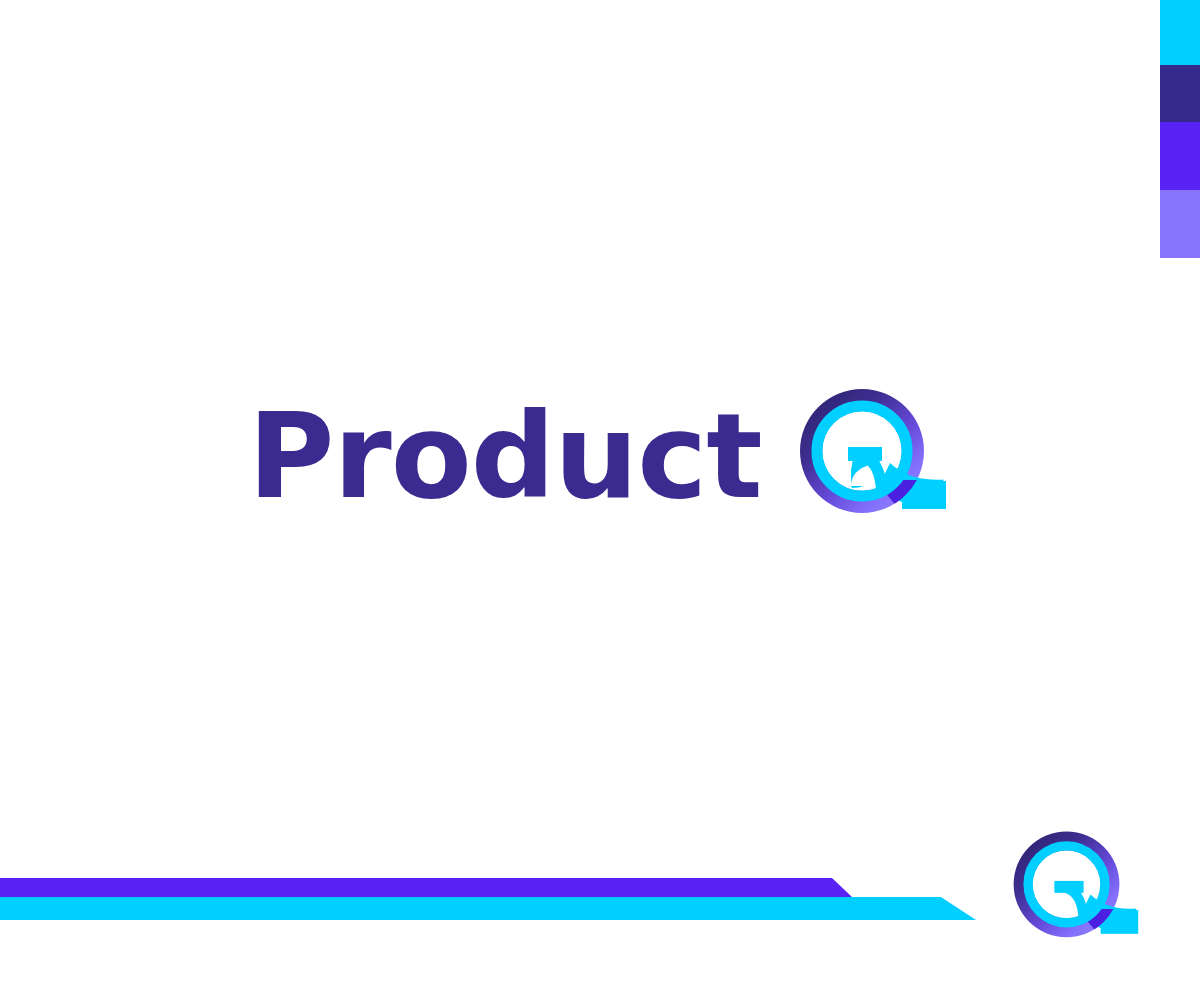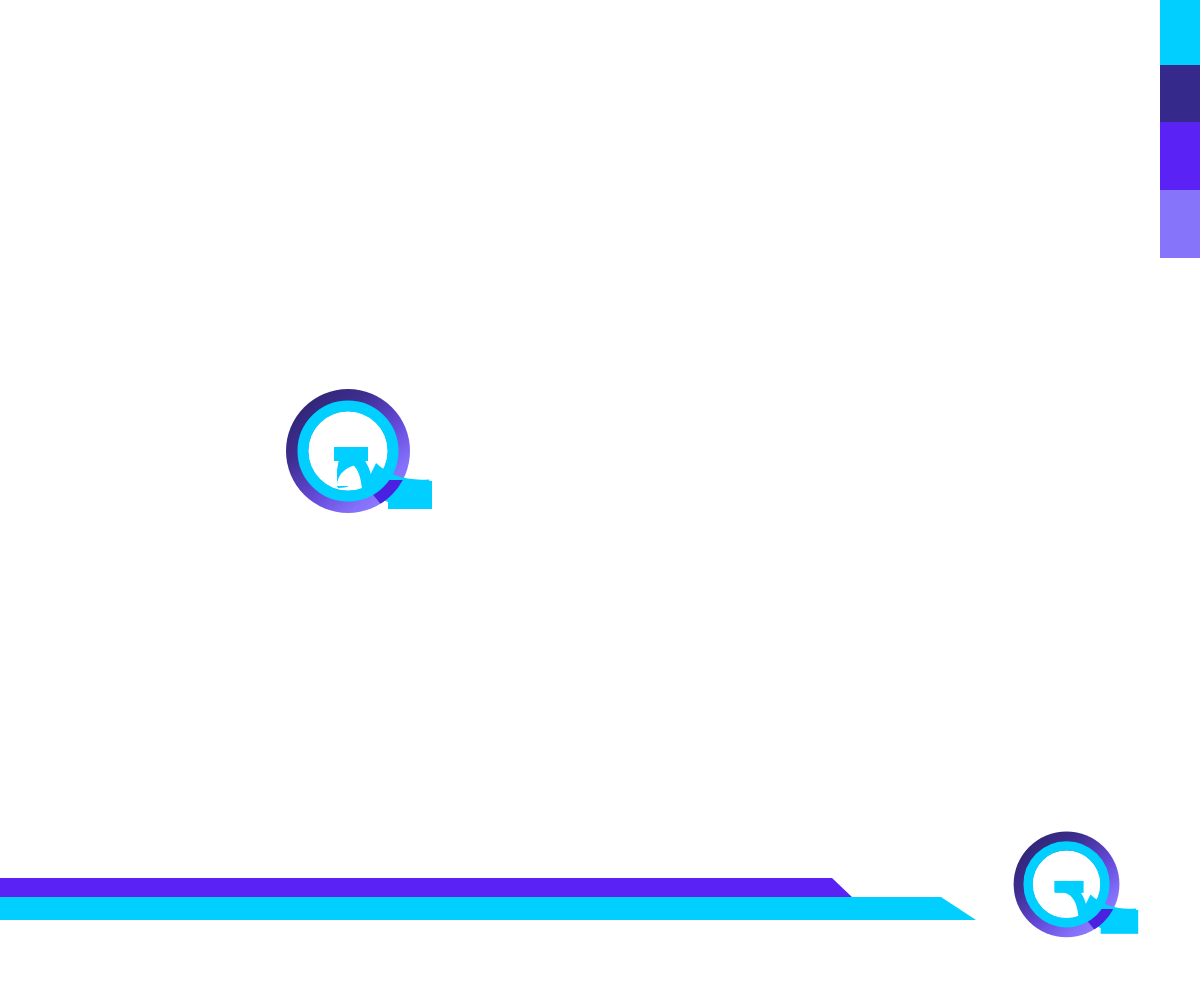--- a/index.html
+++ b/index.html
@@ -97,20 +97,21 @@
 
   <div class="swatch-bar">
     <div class="swatch swatch-0" style="background:#00CFFF;"></div>
     <div class="swatch swatch-1" style="background:#352A8C;"></div>
     <div class="swatch swatch-2" style="background:#5B22F5;"></div>
     <div class="swatch swatch-3" style="background:#8674FA;"></div>
   </div>
 
   <div class="lockup">
 
+    <div class="wordmark" style="color: rgb(59, 42, 143);">Product</div>
 
     <div class="logo-gap"></div>
 
     <svg class="qmark qmark-main" viewBox="0 0 158 150">
       <defs>
         <linearGradient id="ringGradA" x1="0.12" y1="0.06" x2="0.90" y2="0.94">
           <stop offset="0%" stop-color="#2E2472"></stop>
           <stop offset="28%" stop-color="#3E2E90"></stop>
           <stop offset="58%" stop-color="#6549D8"></stop>
           <stop offset="82%" stop-color="#8470FB"></stop>

